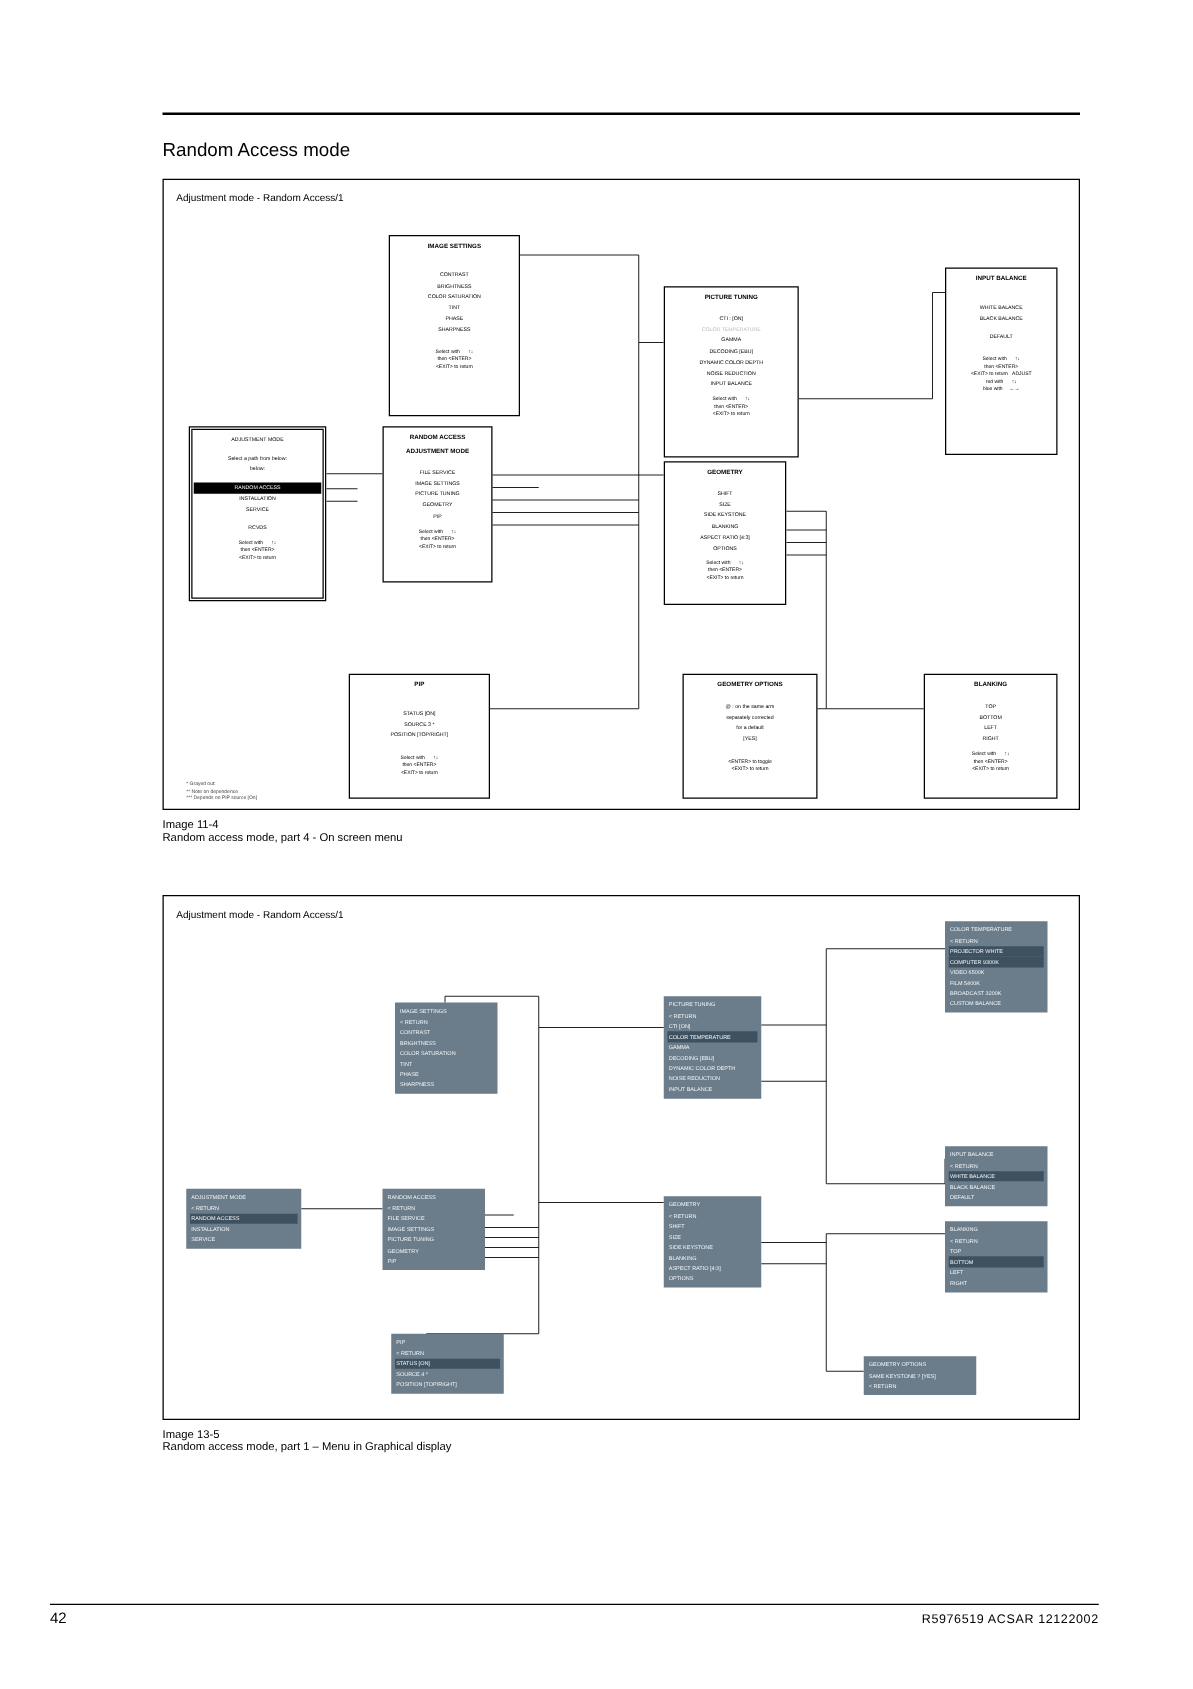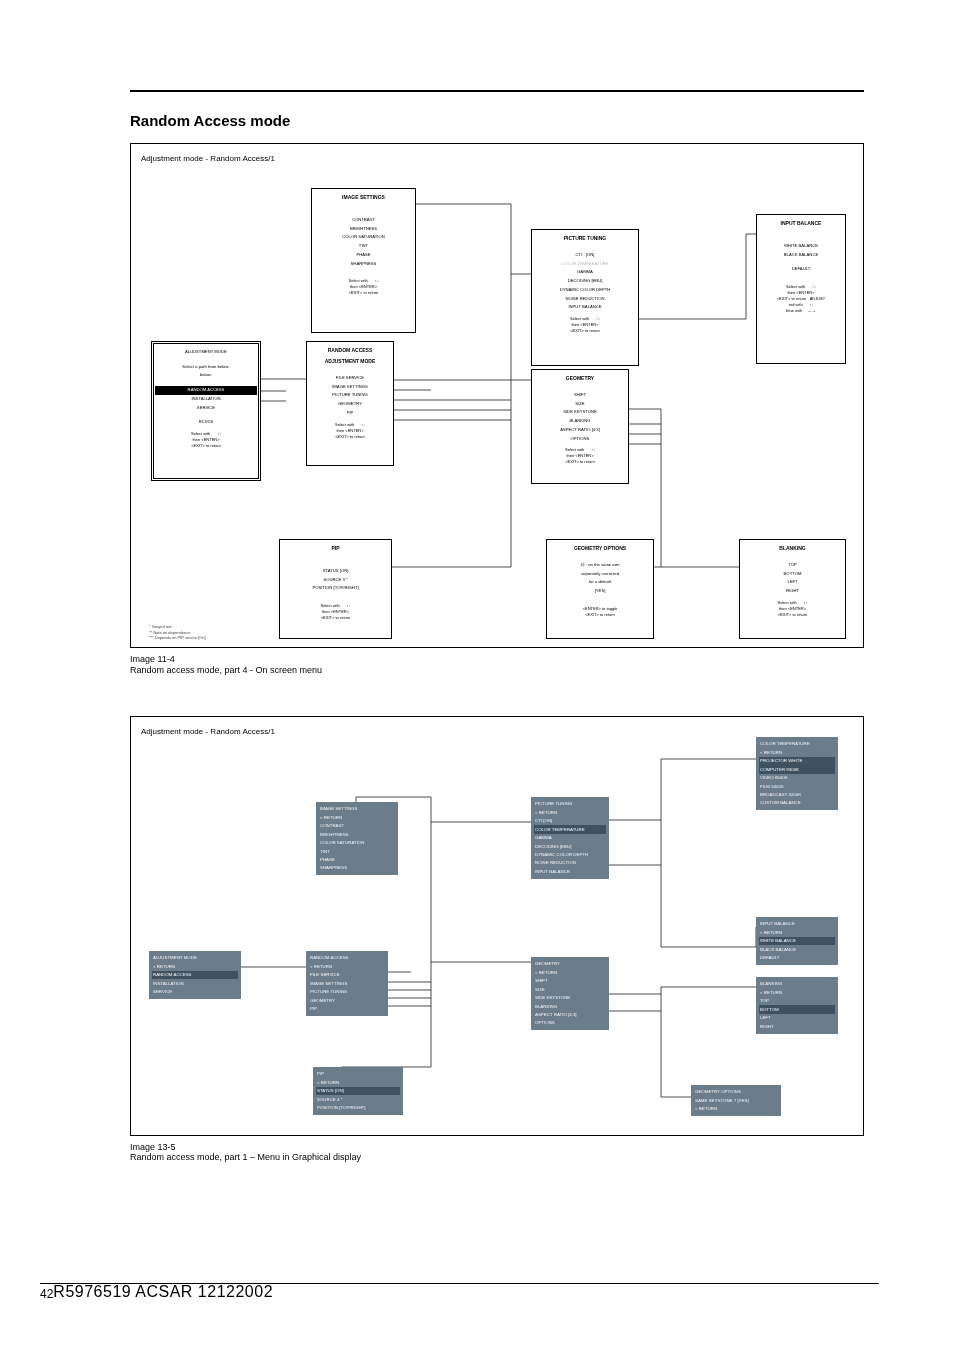--- a/index.html
+++ b/index.html
@@ -18,21 +18,21 @@
     right: 90px;
     top: 90px;
     bottom: 60px;
   }
   .top-rule {
     border-top: 2px solid #000;
     margin-bottom: 20px;
   }
   .section-title {
     font-size: 15px;
-    font-weight: bold;
+    font-weight: normal;
     font-family: Arial, Helvetica, sans-serif;
     margin-bottom: 14px;
   }
   .diagram {
     border: 1px solid #000;
     background: #fff;
     position: relative;
     height: 505px;
     width: 100%;
   }
@@ -117,26 +117,27 @@
 
   
   .page-footer {
     position: absolute;
     left: 40px;
     right: 75px;
     bottom: 50px;
     height: 18px;
     border-top: 1px solid #000;
     display: flex;
+    justify-content: space-between;
     align-items: flex-end;
     font-size: 12px;
     padding-top: 4px;
   }
   .page-footer .pn { font-size: 12px; }
-  .page-footer .doc { font-size: 16px; letter-spacing: 0.5px; }
+  .page-footer .doc { font-size: 10px; letter-spacing: 0.5px; }
 
   svg.conn { position: absolute; top: 0; left: 0; pointer-events: none; }
 </style>
 </head>
 <body>
 
 <div class="page">
   <div class="top-rule"></div>
   <div class="section-title">Random Access mode</div>
 

